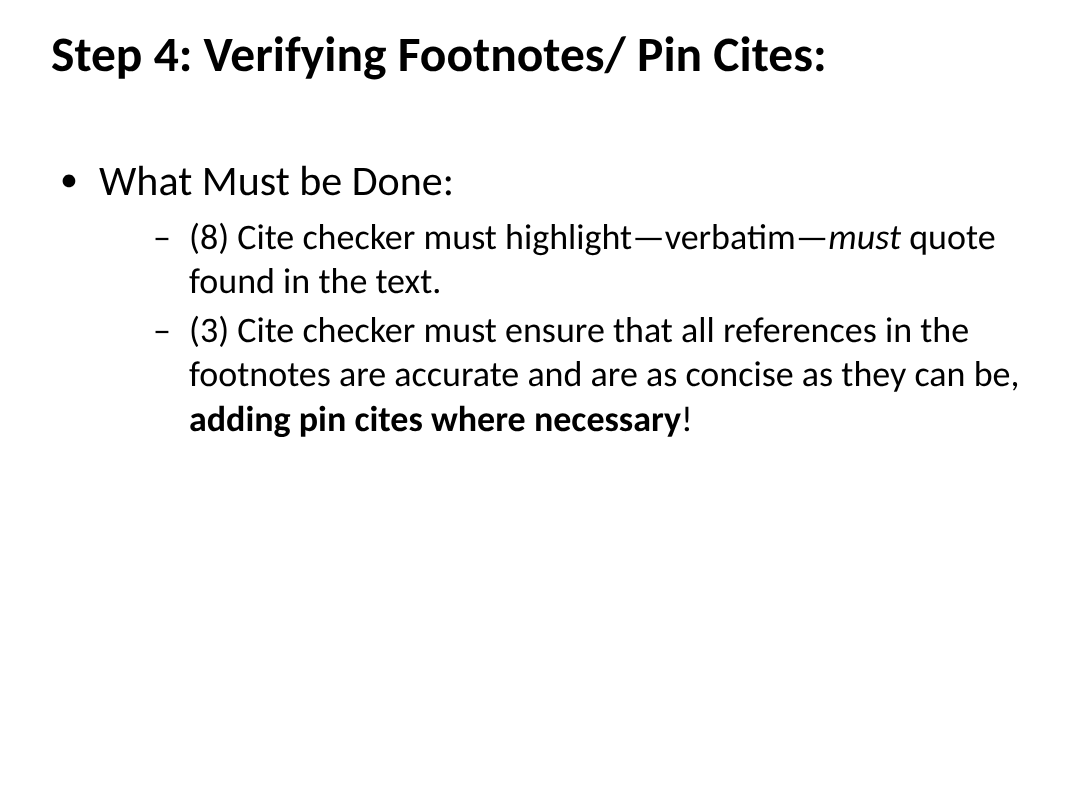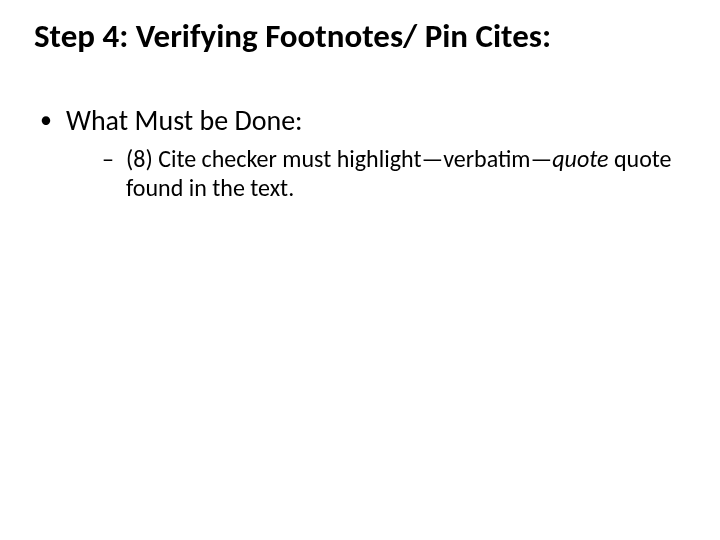--- a/index.html
+++ b/index.html
@@ -69,18 +69,21 @@
 <body>
 
 <div class="slide">
   <h1 class="title">Step 4: Verifying Footnotes/ Pin Cites:</h1>
 
   <ul class="level1">
     <li>
       <span>What Must be Done:</span>
       <ul class="level2">
         <li>
-          <span>(8) Cite checker must highlight—verbatim—</span><span class="em">quote</span><span> quote found in the text.</span>
+          <span>(8) Cite checker must highlight—verbatim—</span><span class="em">must</span><span> quote found in the text.</span>
+        </li>
+        <li>
+          <span>(3) Cite checker must ensure that all references in the footnotes are accurate and are as concise as they can be, </span><span class="strong">adding pin cites where necessary</span><span>!</span>
         </li>
       </ul>
     </li>
   </ul>
 </div>
 
 </body></html>

